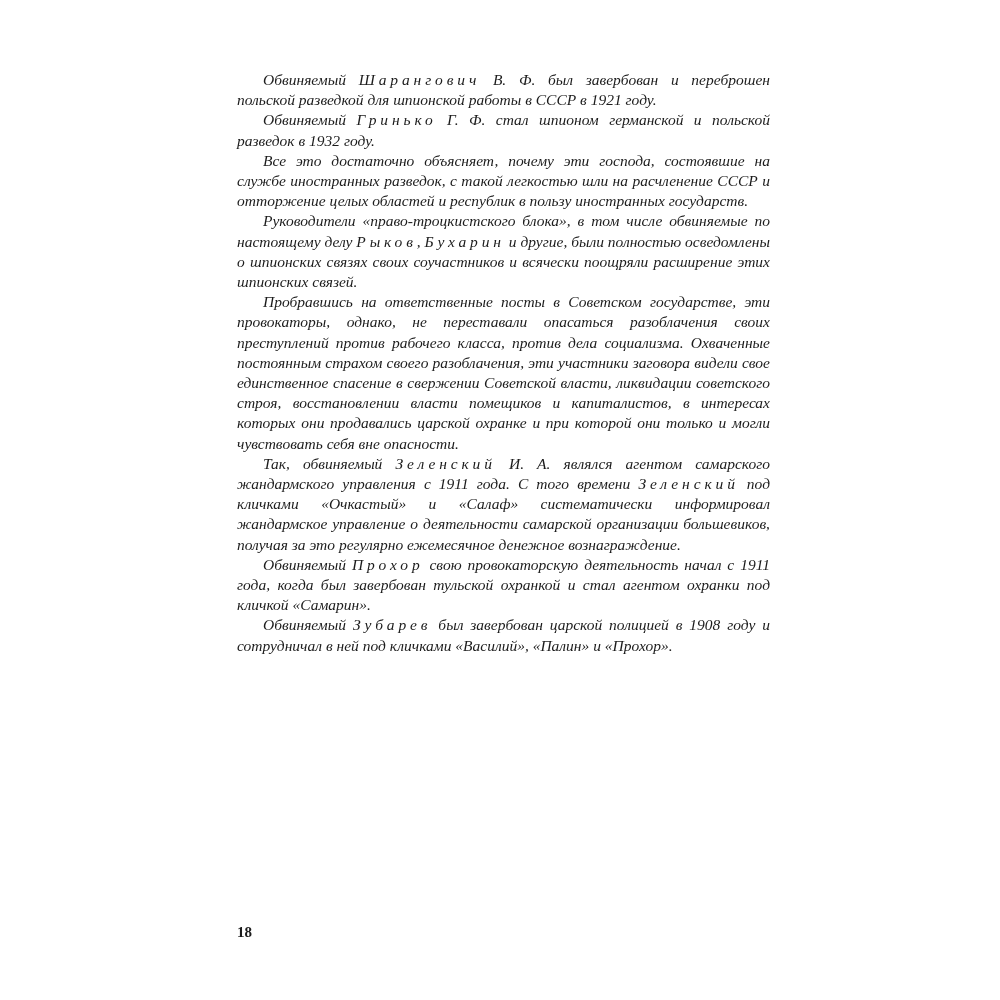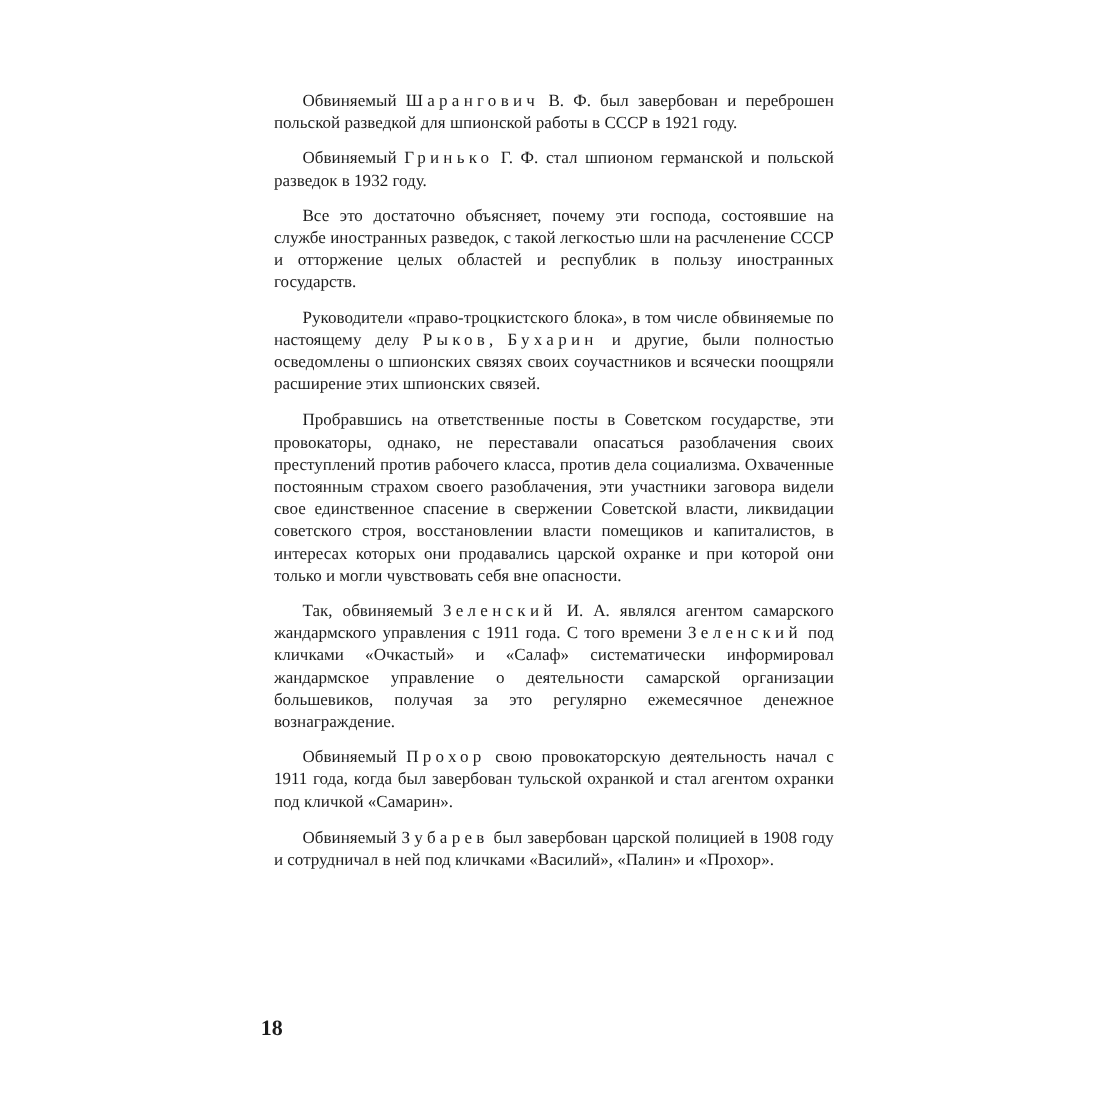--- a/index.html
+++ b/index.html
@@ -19,32 +19,33 @@
   .text-block {
     position: absolute;
     left: 237px;
     top: 70px;
     width: 533px;
     font-size: 15.5px;
     line-height: 20.2px;
     text-align: justify;
   }
   .text-block p {
-    margin: 12px;
+    margin: 0;
     padding: 0;
     text-indent: 26px;
+    font-style: italic;
   }
   .spaced {
     letter-spacing: 0.25em;
   }
   .page-number {
     position: absolute;
     left: 237px;
     top: 924px;
-    font-size: 20px;
+    font-size: 15px;
     font-weight: bold;
     color: #1c1c1c;
   }
 </style>
 </head>
 <body>
 
 <div class="page">
   <div class="text-block">
       <p><span>Обвиняемый </span><span class="spaced">Шарангович</span><span> В. Ф. был завербован и переброшен польской разведкой для шпионской работы в СССР в 1921 году.</span></p>

